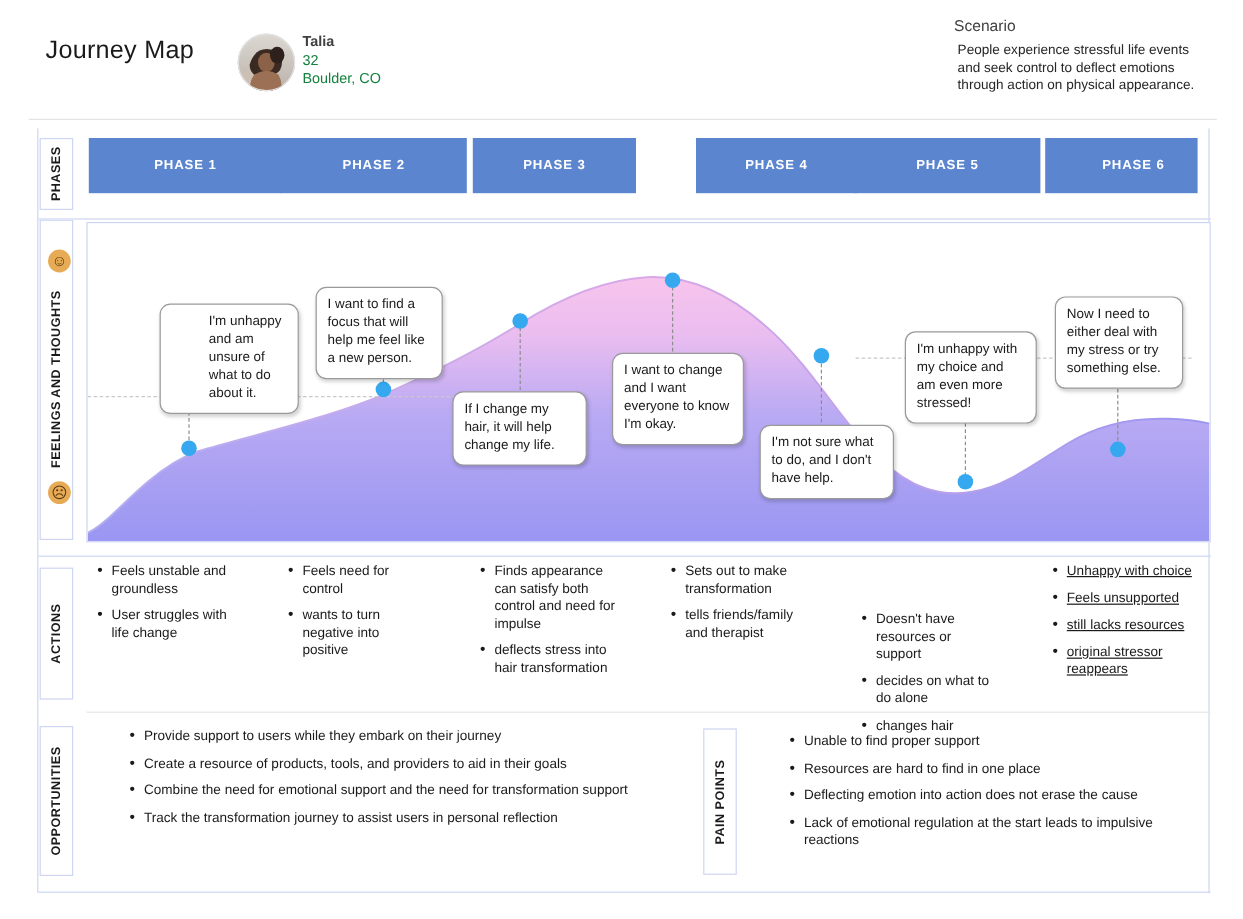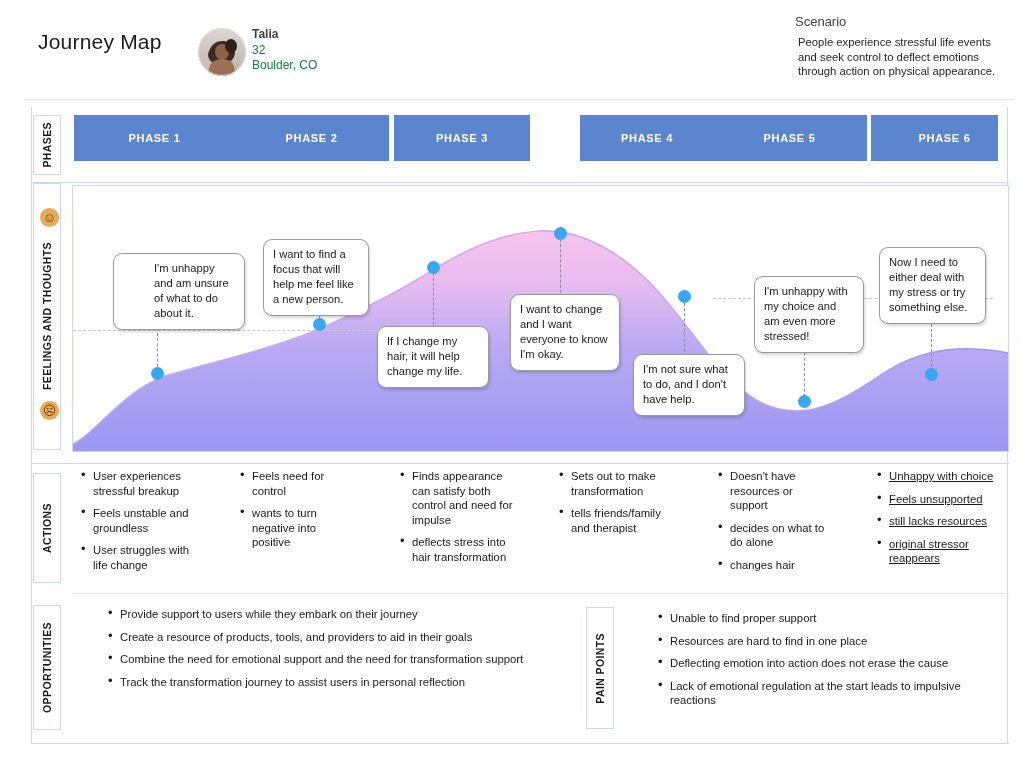--- a/index.html
+++ b/index.html
@@ -244,39 +244,38 @@
         <div class="leader" style="left:858px; top:133px; height:53px;"></div>
 
         <div class="dot" style="left:78px; top:181px;"></div>
         <div class="dot" style="left:240px; top:132px;"></div>
         <div class="dot" style="left:354px; top:75px;"></div>
         <div class="dot" style="left:481px; top:41px;"></div>
         <div class="dot" style="left:605px; top:104px;"></div>
         <div class="dot" style="left:725px; top:209px;"></div>
         <div class="dot" style="left:852px; top:182px;"></div>
 
-        <div class="callout" style="left:40px; top:67px; width:132px;padding-left:40px;">I'm unhappy and am unsure of what to do about it.</div>
+        <div class="callout" style="left:60px; top:67px; width:116px;padding-left:40px;">I'm unhappy and am unsure of what to do about it.</div>
         <div class="callout" style="left:190px; top:23px; width:106px;margin-top:30px;">I want to find a focus that will help me feel like a new person.</div>
         <div class="callout" style="left:304px; top:140px; width:112px;">If I change my hair, it will help change my life.</div>
         <div class="callout" style="left:437px; top:108px; width:110px;">I want to change and I want everyone to know I'm okay.</div>
         <div class="callout" style="left:560px; top:168px; width:112px;">I'm not sure what to do, and I don't have help.</div>
         <div class="callout" style="left:681px; top:90px; width:110px;">I'm unhappy with my choice and am even more stressed!</div>
         <div class="callout" style="left:806px; top:61px; width:107px;">Now I need to either deal with my stress or try something else.</div>
       </div>
     </div>
     <div class="row-sep" style="left:0; top:356px; width:977px;"></div>
 
     <div class="actions-wrap">
       <div class="vlabel" style="left:1px; top:8px; width:28px; height:110px;">
         <span>ACTIONS</span>
       </div>
 
       <div class="col-list" style="left:48px; width:125px;">
         <ul class="bul">
-          <li>User experiences stressful breakup</li>
           <li>Feels unstable and groundless</li>
           <li>User struggles with life change</li>
         </ul>
       </div>
       <div class="col-list" style="left:207px; width:115px;">
         <ul class="bul">
           <li>Feels need for control</li>
           <li>wants to turn negative into positive</li>
         </ul>
       </div>
@@ -285,21 +284,21 @@
           <li>Finds appearance can satisfy both control and need for impulse</li>
           <li>deflects stress into hair transformation</li>
         </ul>
       </div>
       <div class="col-list" style="left:526px; width:118px;">
         <ul class="bul">
           <li>Sets out to make transformation</li>
           <li>tells friends/family and therapist</li>
         </ul>
       </div>
-      <div class="col-list" style="left:685px; width:114px;">
+      <div class="col-list" style="left:685px; width:114px;margin-top:40px;">
         <ul class="bul">
           <li>Doesn't have resources or support</li>
           <li>decides on what to do alone</li>
           <li>changes hair</li>
         </ul>
       </div>
       <div class="col-list" style="left:844px; width:118px;text-decoration:underline;">
         <ul class="bul">
           <li>Unhappy with choice</li>
           <li>Feels unsupported</li>

